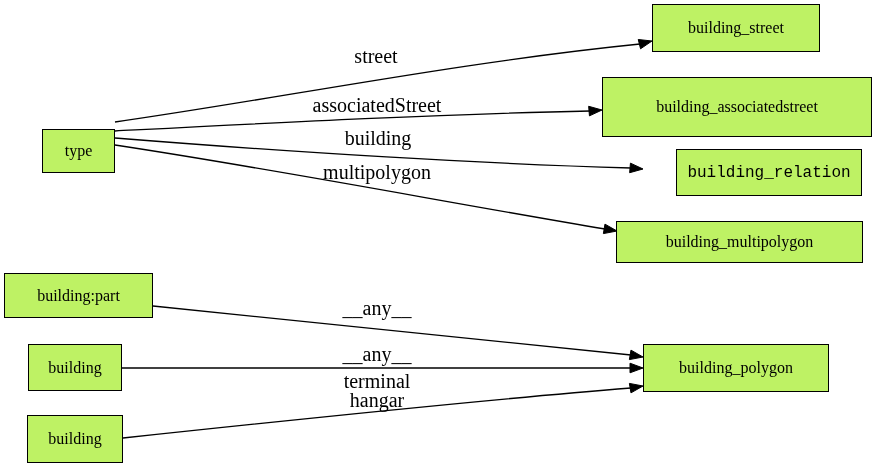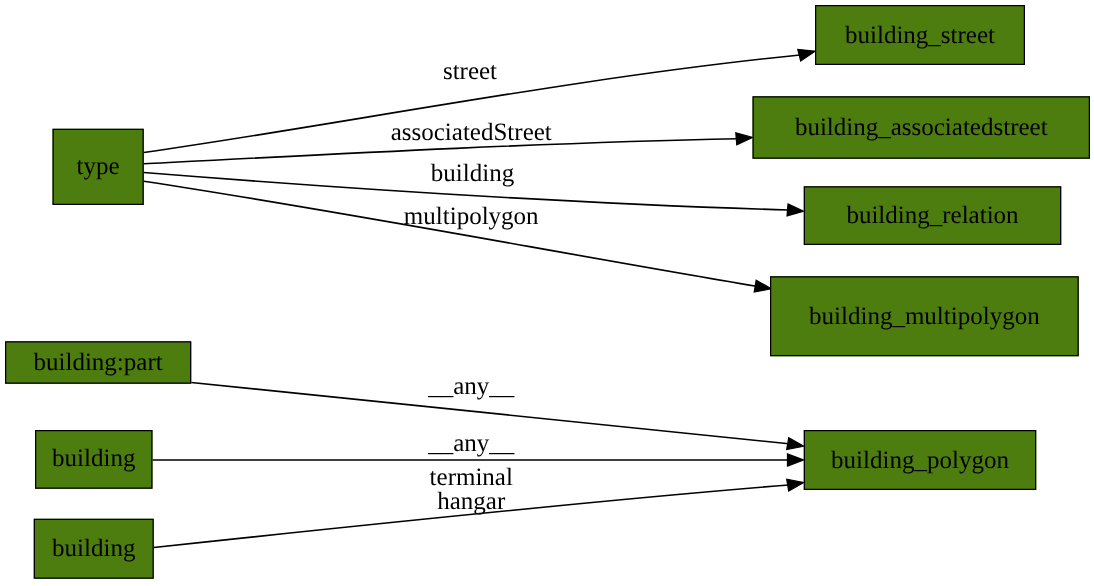--- a/index.html
+++ b/index.html
@@ -24,25 +24,25 @@
   }
   #edges-svg text {
     font-family: "Liberation Serif", serif;
     font-size: 20px;
     fill: #000000;
   }
   .node {
     position: absolute;
     box-sizing: border-box;
     border: 1.5px solid #000000;
-    background: #4d7c0f;
+    background: #bef264;
     display: flex;
     align-items: center;
     justify-content: center;
-    font-size: 20px;
+    font-size: 16px;
     color: #000000;
     white-space: nowrap;
   }
 </style>
 </head>
 <body>
 
 <div class="canvas" id="graph-canvas" style="background: rgb(255, 255, 255);">
   <svg id="edges-svg" xmlns="http://www.w3.org/2000/svg">
       <path d="M115,122 C270,100 460,62 640,44" fill="none" stroke="#000000" stroke-width="1.3"></path>
@@ -61,22 +61,22 @@
       <polygon points="643,357 629.3877638511163,359.59750399942465 630.9659941292479,350.128122330636" fill="#000000" stroke="#000000"></polygon>
       <text x="377" y="315" text-anchor="middle">__any__</text>
       <path d="M122,368 L631,368" fill="none" stroke="#000000" stroke-width="1.3"></path>
       <polygon points="643,368 630,372.8 630,363.2" fill="#000000" stroke="#000000"></polygon>
       <text x="377" y="361" text-anchor="middle">__any__</text>
       <path d="M123,438 C300,419 480,400 631,388" fill="none" stroke="#000000" stroke-width="1.3"></path>
       <polygon points="643,386 630.9659941292479,392.871877669364 629.3877638511163,383.40249600057535" fill="#000000" stroke="#000000"></polygon>
       <text x="377" y="388" text-anchor="middle">terminal</text>
       <text x="377" y="407" text-anchor="middle">hangar</text>
     </svg>
-<div class="node" style="left: 42px; top: 103px; width: 73px; height: 61px; border-width: 1.5px; border-color: rgb(0, 0, 0); color: rgb(0, 0, 0);">type</div>
-    <div class="node" style="left: 4px; top: 273px; width: 149px; height: 34px; border-width: 1.5px; border-color: rgb(0, 0, 0); color: rgb(0, 0, 0);">building:part</div>
+<div class="node" style="left: 42px; top: 129px; width: 73px; height: 44px; border-width: 1.5px; border-color: rgb(0, 0, 0); color: rgb(0, 0, 0);">type</div>
+    <div class="node" style="left: 4px; top: 273px; width: 149px; height: 45px; border-width: 1.5px; border-color: rgb(0, 0, 0); color: rgb(0, 0, 0);">building:part</div>
     <div class="node" style="left: 28px; top: 344px; width: 94px; height: 47px; border-width: 1.5px; border-color: rgb(0, 0, 0); color: rgb(0, 0, 0);">building</div>
     <div class="node" style="left: 27px; top: 415px; width: 96px; height: 48px; border-width: 1.5px; border-color: rgb(0, 0, 0); color: rgb(0, 0, 0);">building</div>
     <div class="node" style="left: 652px; top: 4px; width: 168px; height: 48px; border-width: 1.5px; border-color: rgb(0, 0, 0); color: rgb(0, 0, 0);">building_street</div>
-    <div class="node" style="left: 602px; top: 77px; width: 270px; height: 50px; border-width: 1.5px; border-color: rgb(0, 0, 0); color: rgb(0, 0, 0);">building_associatedstreet</div>
-    <div class="node" style="left: 643px; top: 149px; width: 206px; height: 47px; border-width: 1.5px; border-color: rgb(0, 0, 0); color: rgb(0, 0, 0);">building_relation</div>
-    <div class="node" style="left: 616px; top: 221px; width: 247px; height: 64px; border-width: 1.5px; border-color: rgb(0, 0, 0); color: rgb(0, 0, 0);">building_multipolygon</div>
+    <div class="node" style="left: 602px; top: 77px; width: 270px; height: 60px; border-width: 1.5px; border-color: rgb(0, 0, 0); color: rgb(0, 0, 0);">building_associatedstreet</div>
+    <div class="node" style="left: 676px; top: 149px; width: 186px; height: 47px; border-width: 1.5px; border-color: rgb(0, 0, 0); color: rgb(0, 0, 0); font-family: Liberation Mono, monospace;">building_relation</div>
+    <div class="node" style="left: 616px; top: 221px; width: 247px; height: 42px; border-width: 1.5px; border-color: rgb(0, 0, 0); color: rgb(0, 0, 0);">building_multipolygon</div>
     <div class="node" style="left: 643px; top: 344px; width: 186px; height: 48px; border-width: 1.5px; border-color: rgb(0, 0, 0); color: rgb(0, 0, 0); text-align: center;">building_polygon</div>
   </div>
 
 </body></html>

